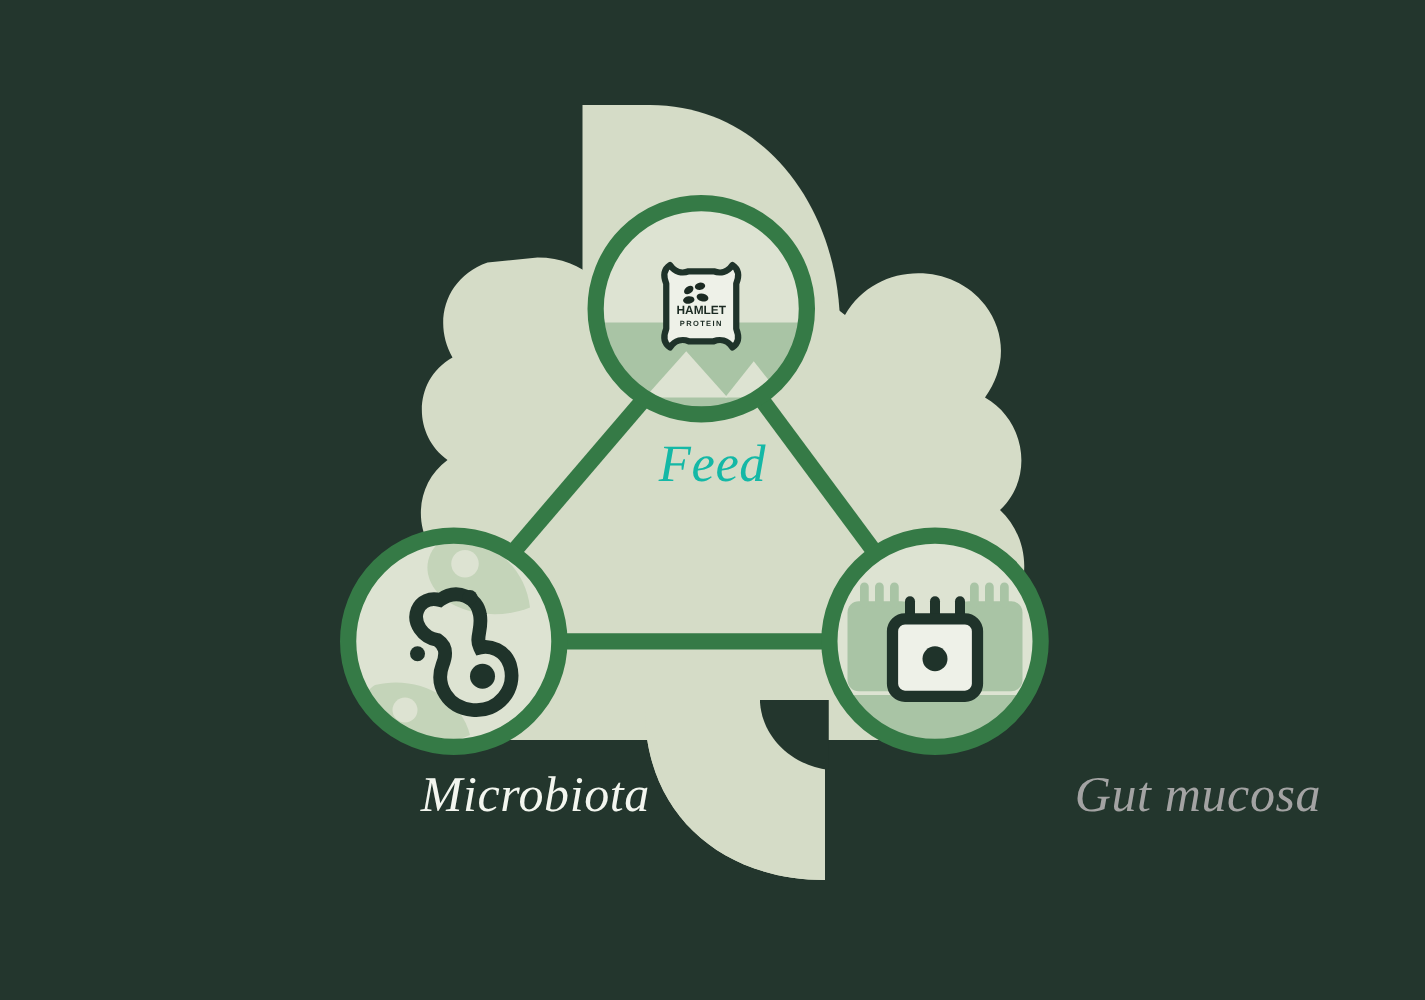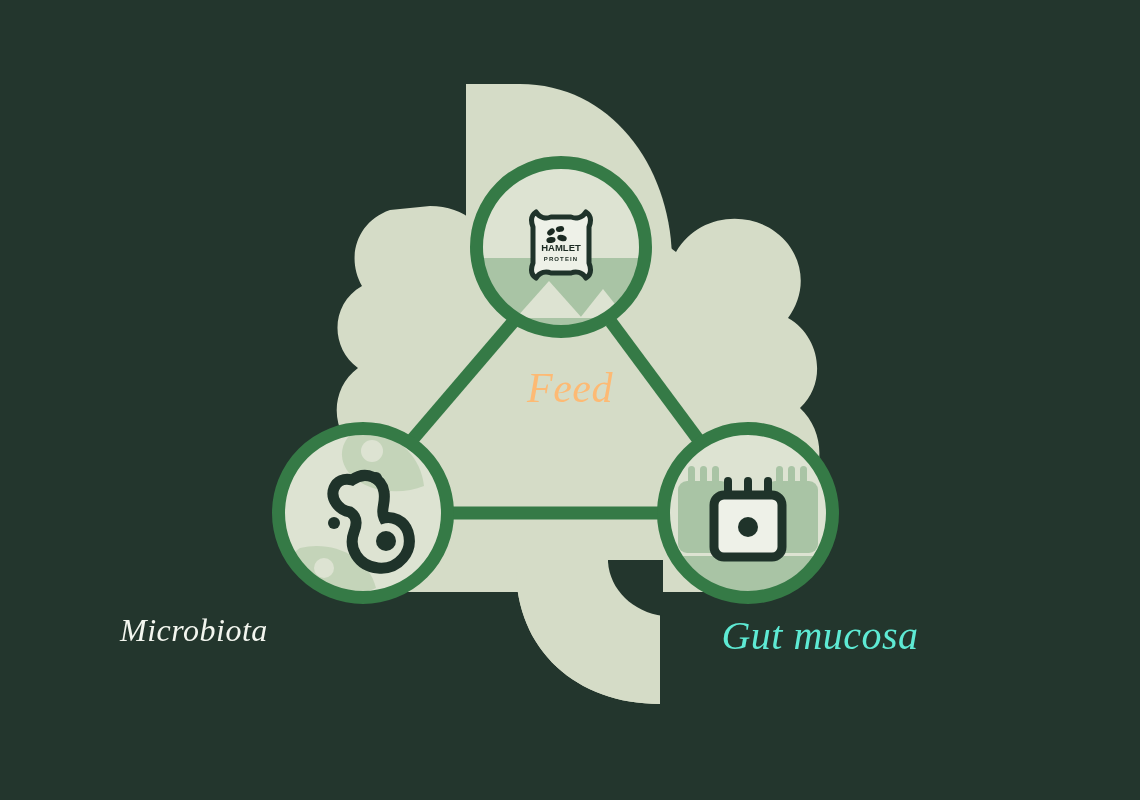--- a/index.html
+++ b/index.html
@@ -13,29 +13,29 @@
   #stage svg.layer{position:absolute;left:0;top:0;width:1140px;height:800px;}
   .lbl{
     position:absolute;
     font-family:"Liberation Serif", serif;
     font-style:italic;
     white-space:nowrap;
     letter-spacing:.5px;
   }
   #label-feed{
     left:0;width:1140px;text-align:center;top:348px;
-    font-size:42px;color:#fdba74;margin-top:16px;
+    font-size:42px;color:#14b8a6;
   }
   #label-microbiota{
-    left:120px;width:400px;text-align:left;top:612px;
-    font-size:32px;color:#f3f6ef;
+    left:120px;width:400px;text-align:right;top:612px;
+    font-size:40px;color:#f3f6ef;
   }
   #label-gutmucosa{
-    left:620px;width:400px;text-align:center;top:612px;
-    font-size:40px;color:#5eead4;
+    left:657px;width:400px;text-align:right;top:612px;
+    font-size:40px;color:#a3a3a3;
   }
   .bagtxt{
     font-family:"Liberation Sans", sans-serif;
     font-weight:bold;
     fill:#1b2a22;
   }
 </style>
 </head>
 <body>
 

